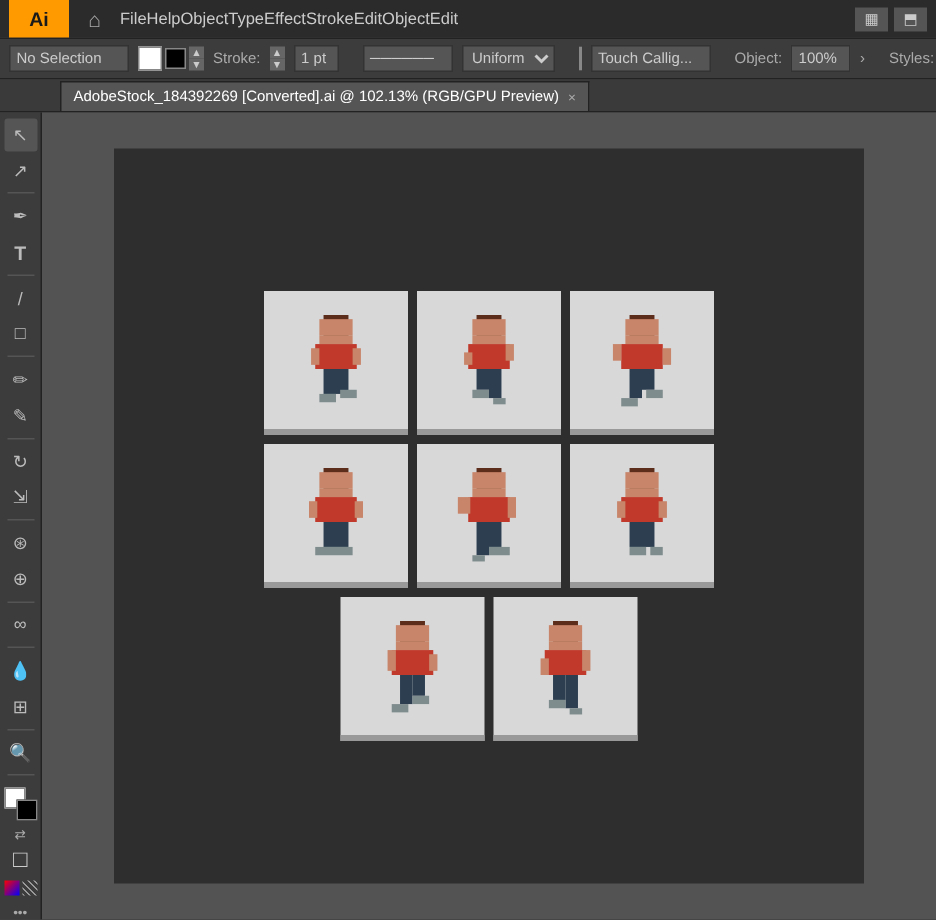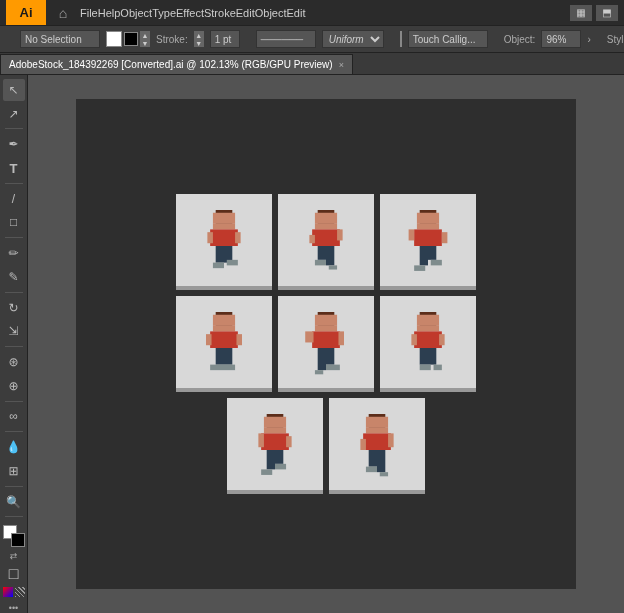--- a/index.html
+++ b/index.html
@@ -33,46 +33,47 @@
     .menu-item { cursor: pointer; white-space: nowrap; }
     #window-controls { display: flex; gap: 4px; margin-left: auto; align-items: center; }
     .win-ctrl { width: 22px; height: 16px; background: #555; border: none; color: #ccc; font-size: 10px; cursor: pointer; display: flex; align-items: center; justify-content: center; }
 
     
     #toolbar {
       height: 28px;
       background: #3c3c3c;
       display: flex;
       align-items: center;
-      padding: 0 20px;
+      padding: 0 6px;
       gap: 6px;
       border-top: 1px solid #222;
       border-bottom: 1px solid #222;
     }
     .toolbar-label { color: #aaa; font-size: 10px; white-space: nowrap; }
     .toolbar-box {
       height: 18px; background: #555; border: 1px solid #333;
       color: #ccc; font-size: 10px; padding: 0 4px;
       display: flex; align-items: center; min-width: 30px;
     }
     .toolbar-select {
       height: 18px; background: #555; border: 1px solid #333;
-      color: #ccc; font-size: 10px; padding: 0 2px; font-style: italic;
+      color: #ccc; font-size: 10px; padding: 0 2px;
     }
     .toolbar-sep { width: 1px; height: 18px; background: #555; margin: 0 2px; }
     .color-swatch { width: 16px; height: 16px; border: 1px solid #888; }
     .arrow-btns { display: flex; flex-direction: column; }
     .arrow-btn { width: 10px; height: 8px; background: #666; border: none; cursor: pointer; font-size: 7px; color: #ccc; display: flex; align-items: center; justify-content: center; line-height: 1; }
 
     
     #tabbar {
       height: 22px;
       background: #3a3a3a;
       display: flex;
       align-items: flex-end;
+      padding-left: 40px;
       border-bottom: 1px solid #222;
     }
     .tab {
       height: 20px;
       background: #4a4a4a;
       border: 1px solid #222;
       border-bottom: none;
       padding: 0 8px;
       display: flex;
       align-items: center;
@@ -197,21 +198,21 @@
   <div class="toolbar-sep"></div>
   <div class="toolbar-box" style="min-width:60px;">──────</div>
   <select class="toolbar-select">
     <option>Uniform</option>
   </select>
   <div class="toolbar-sep"></div>
   <div class="color-swatch" style="background:#000;width:16px;height:16px;"></div>
   <div class="toolbar-box" style="min-width:80px;">Touch Callig...</div>
   <div class="toolbar-sep"></div>
   <span class="toolbar-label">Object:</span>
-  <div class="toolbar-box" style="min-width:40px;">96%</div>
+  <div class="toolbar-box" style="min-width:40px;">100%</div>
   <span style="font-size:10px;color:#aaa;">›</span>
   <div class="toolbar-sep"></div>
   <span class="toolbar-label">Styles:</span>
 
 </div>
 
 <div id="tabbar">
   <div class="tab active">
     <span>AdobeStock_184392269 [Converted].ai @ 102.13% (RGB/GPU Preview)</span>
     <span class="tab-close">×</span>

